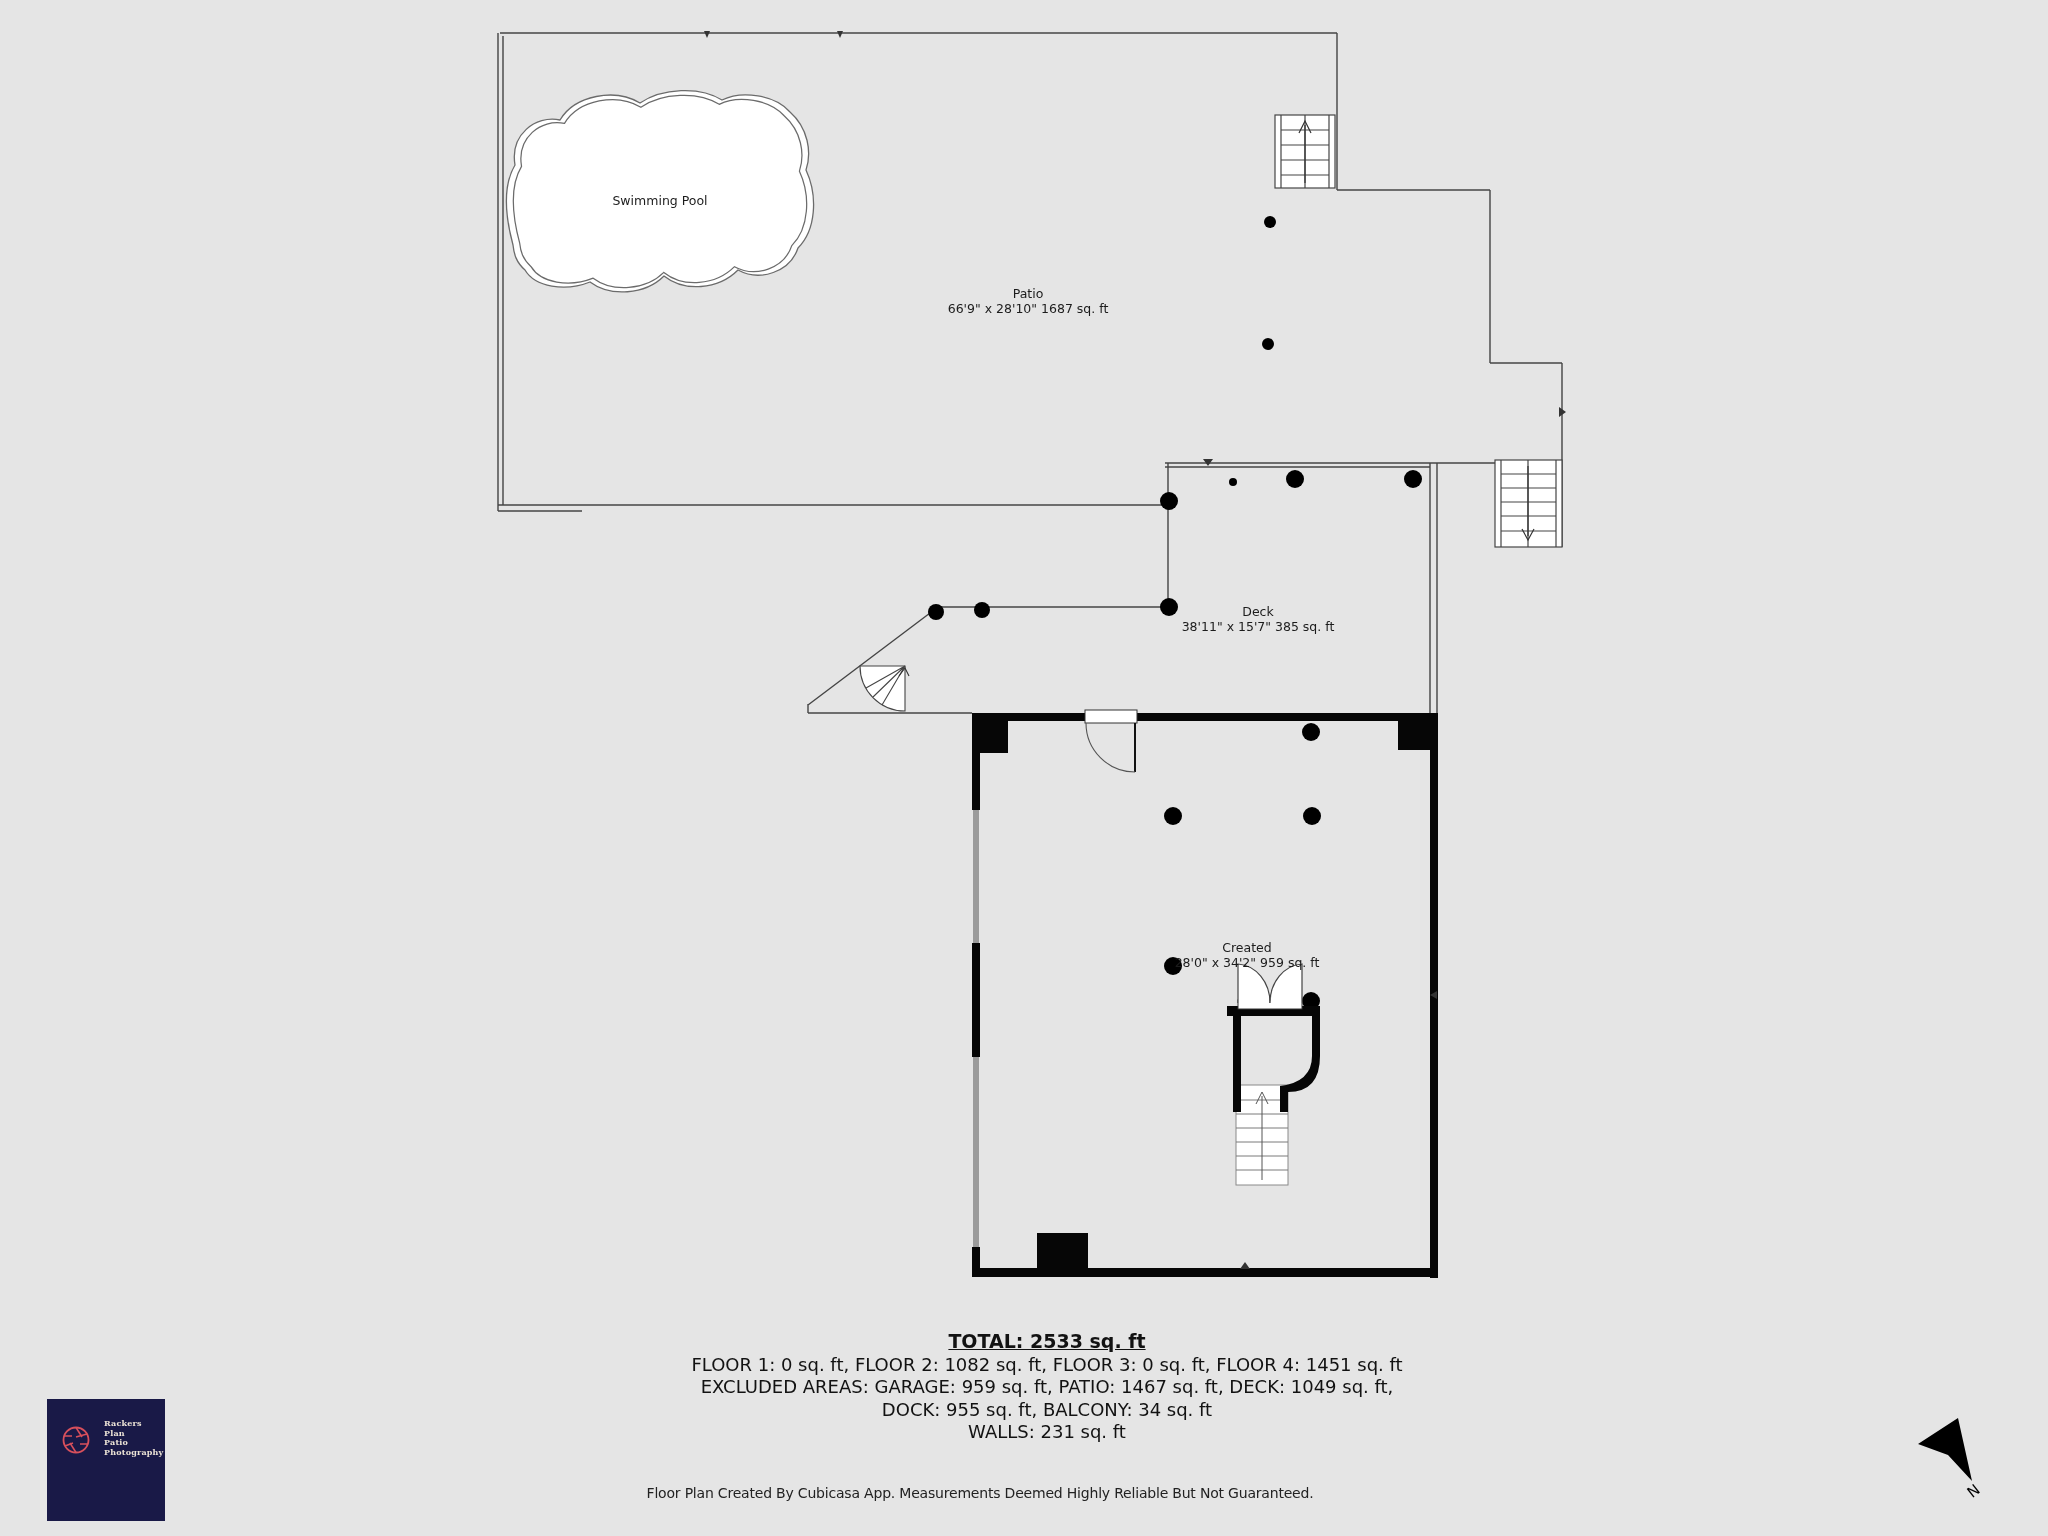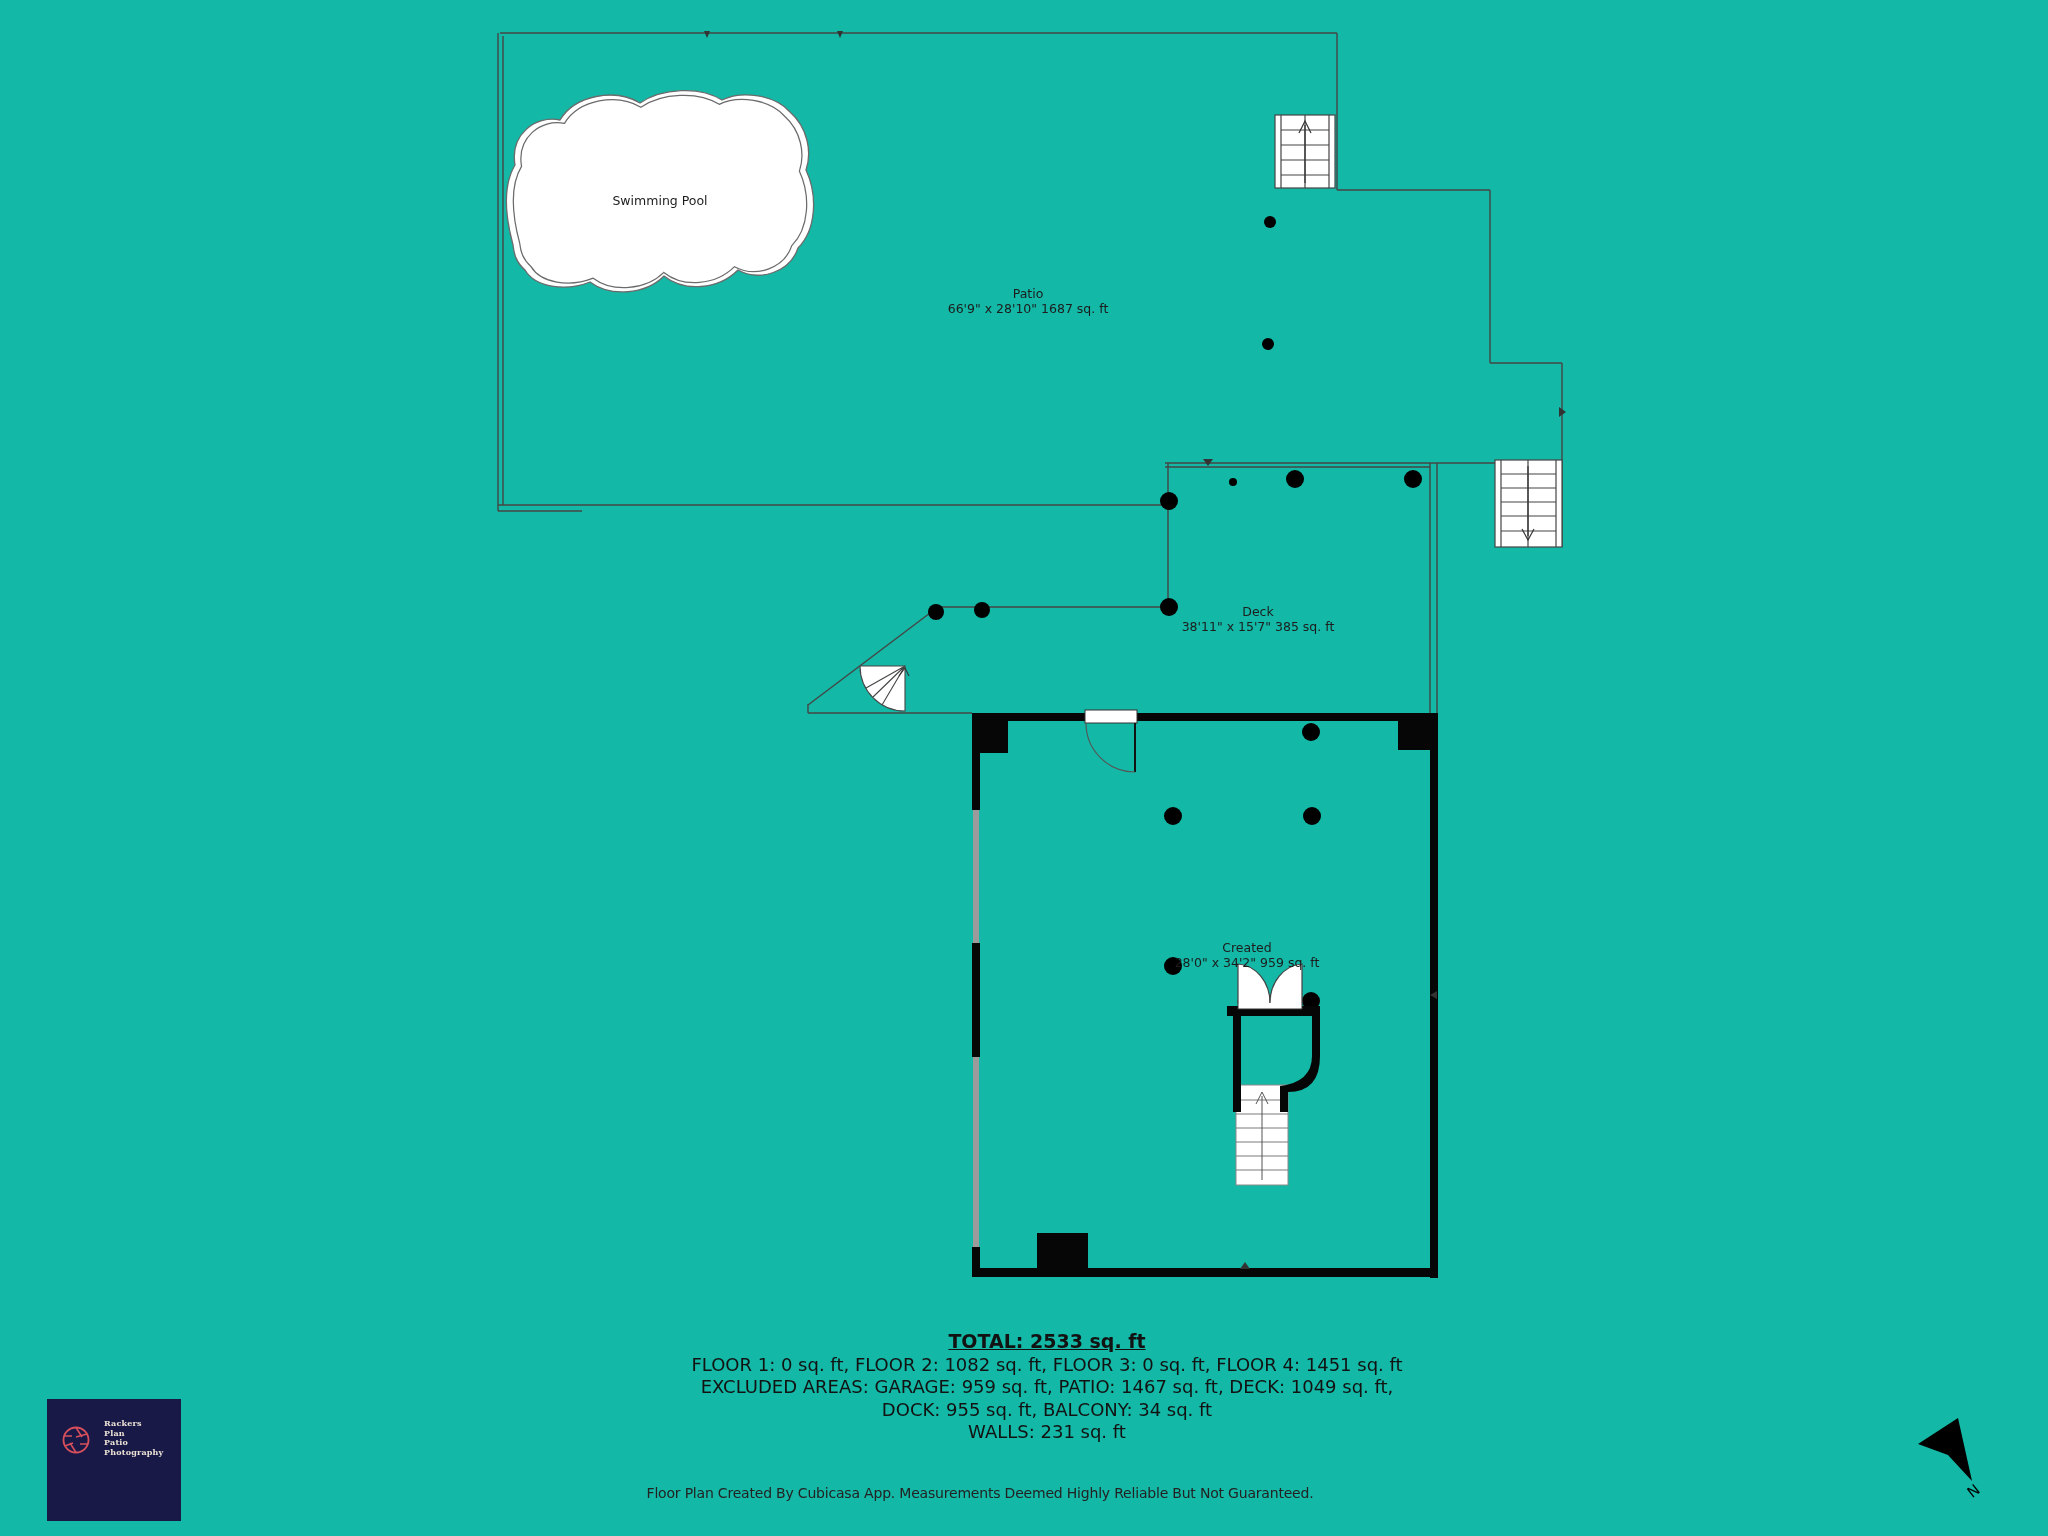--- a/index.html
+++ b/index.html
@@ -1,27 +1,27 @@
 <!DOCTYPE html>
 <html><head>
 <meta charset="utf-8">
 <style>
   html,body{margin:0;padding:0;background:#fff;}
-  .canvas{position:relative;width:2048px;height:1536px;background:#14b8a6;overflow:hidden;
+  .canvas{position:relative;width:2048px;height:1536px;background:#e5e5e5;overflow:hidden;
           font-family:"DejaVu Sans", sans-serif;color:#1a1a1a;}
   svg.plan{position:absolute;left:0;top:0;}
   .room-label{position:absolute;transform:translateX(-50%);text-align:center;
               font-size:12.5px;line-height:14.5px;color:#1c1c1c;white-space:nowrap;}
   .summary{position:absolute;left:1047px;top:1329px;transform:translateX(-50%);
            text-align:center;white-space:nowrap;color:#121212;}
   .summary .total{font-size:19px;font-weight:bold;line-height:25px;text-decoration:underline;}
   .summary .sline{font-size:18px;line-height:22.3px;}
   .disclaimer{position:absolute;left:980px;top:1485px;transform:translateX(-50%);
               font-size:14px;letter-spacing:-0.2px;color:#222;white-space:nowrap;}
-  .logo{position:absolute;left:47px;top:1399px;width:134px;height:122px;background:#191947;}
+  .logo{position:absolute;left:47px;top:1399px;width:118px;height:122px;background:#191947;}
   .logo-icon{position:absolute;left:14px;top:26px;}
   .logo-text{position:absolute;left:57px;top:20px;font-family:"DejaVu Serif", serif;
              font-size:8px;font-weight:bold;line-height:9.5px;color:#ece3d6;letter-spacing:0.2px;}
   .north-n{position:absolute;left:1968px;top:1482px;font-size:15px;color:#000;
            transform:rotate(-38deg);font-style:normal;}
 </style>
 </head>
 <body>
 
 <div class="canvas">

